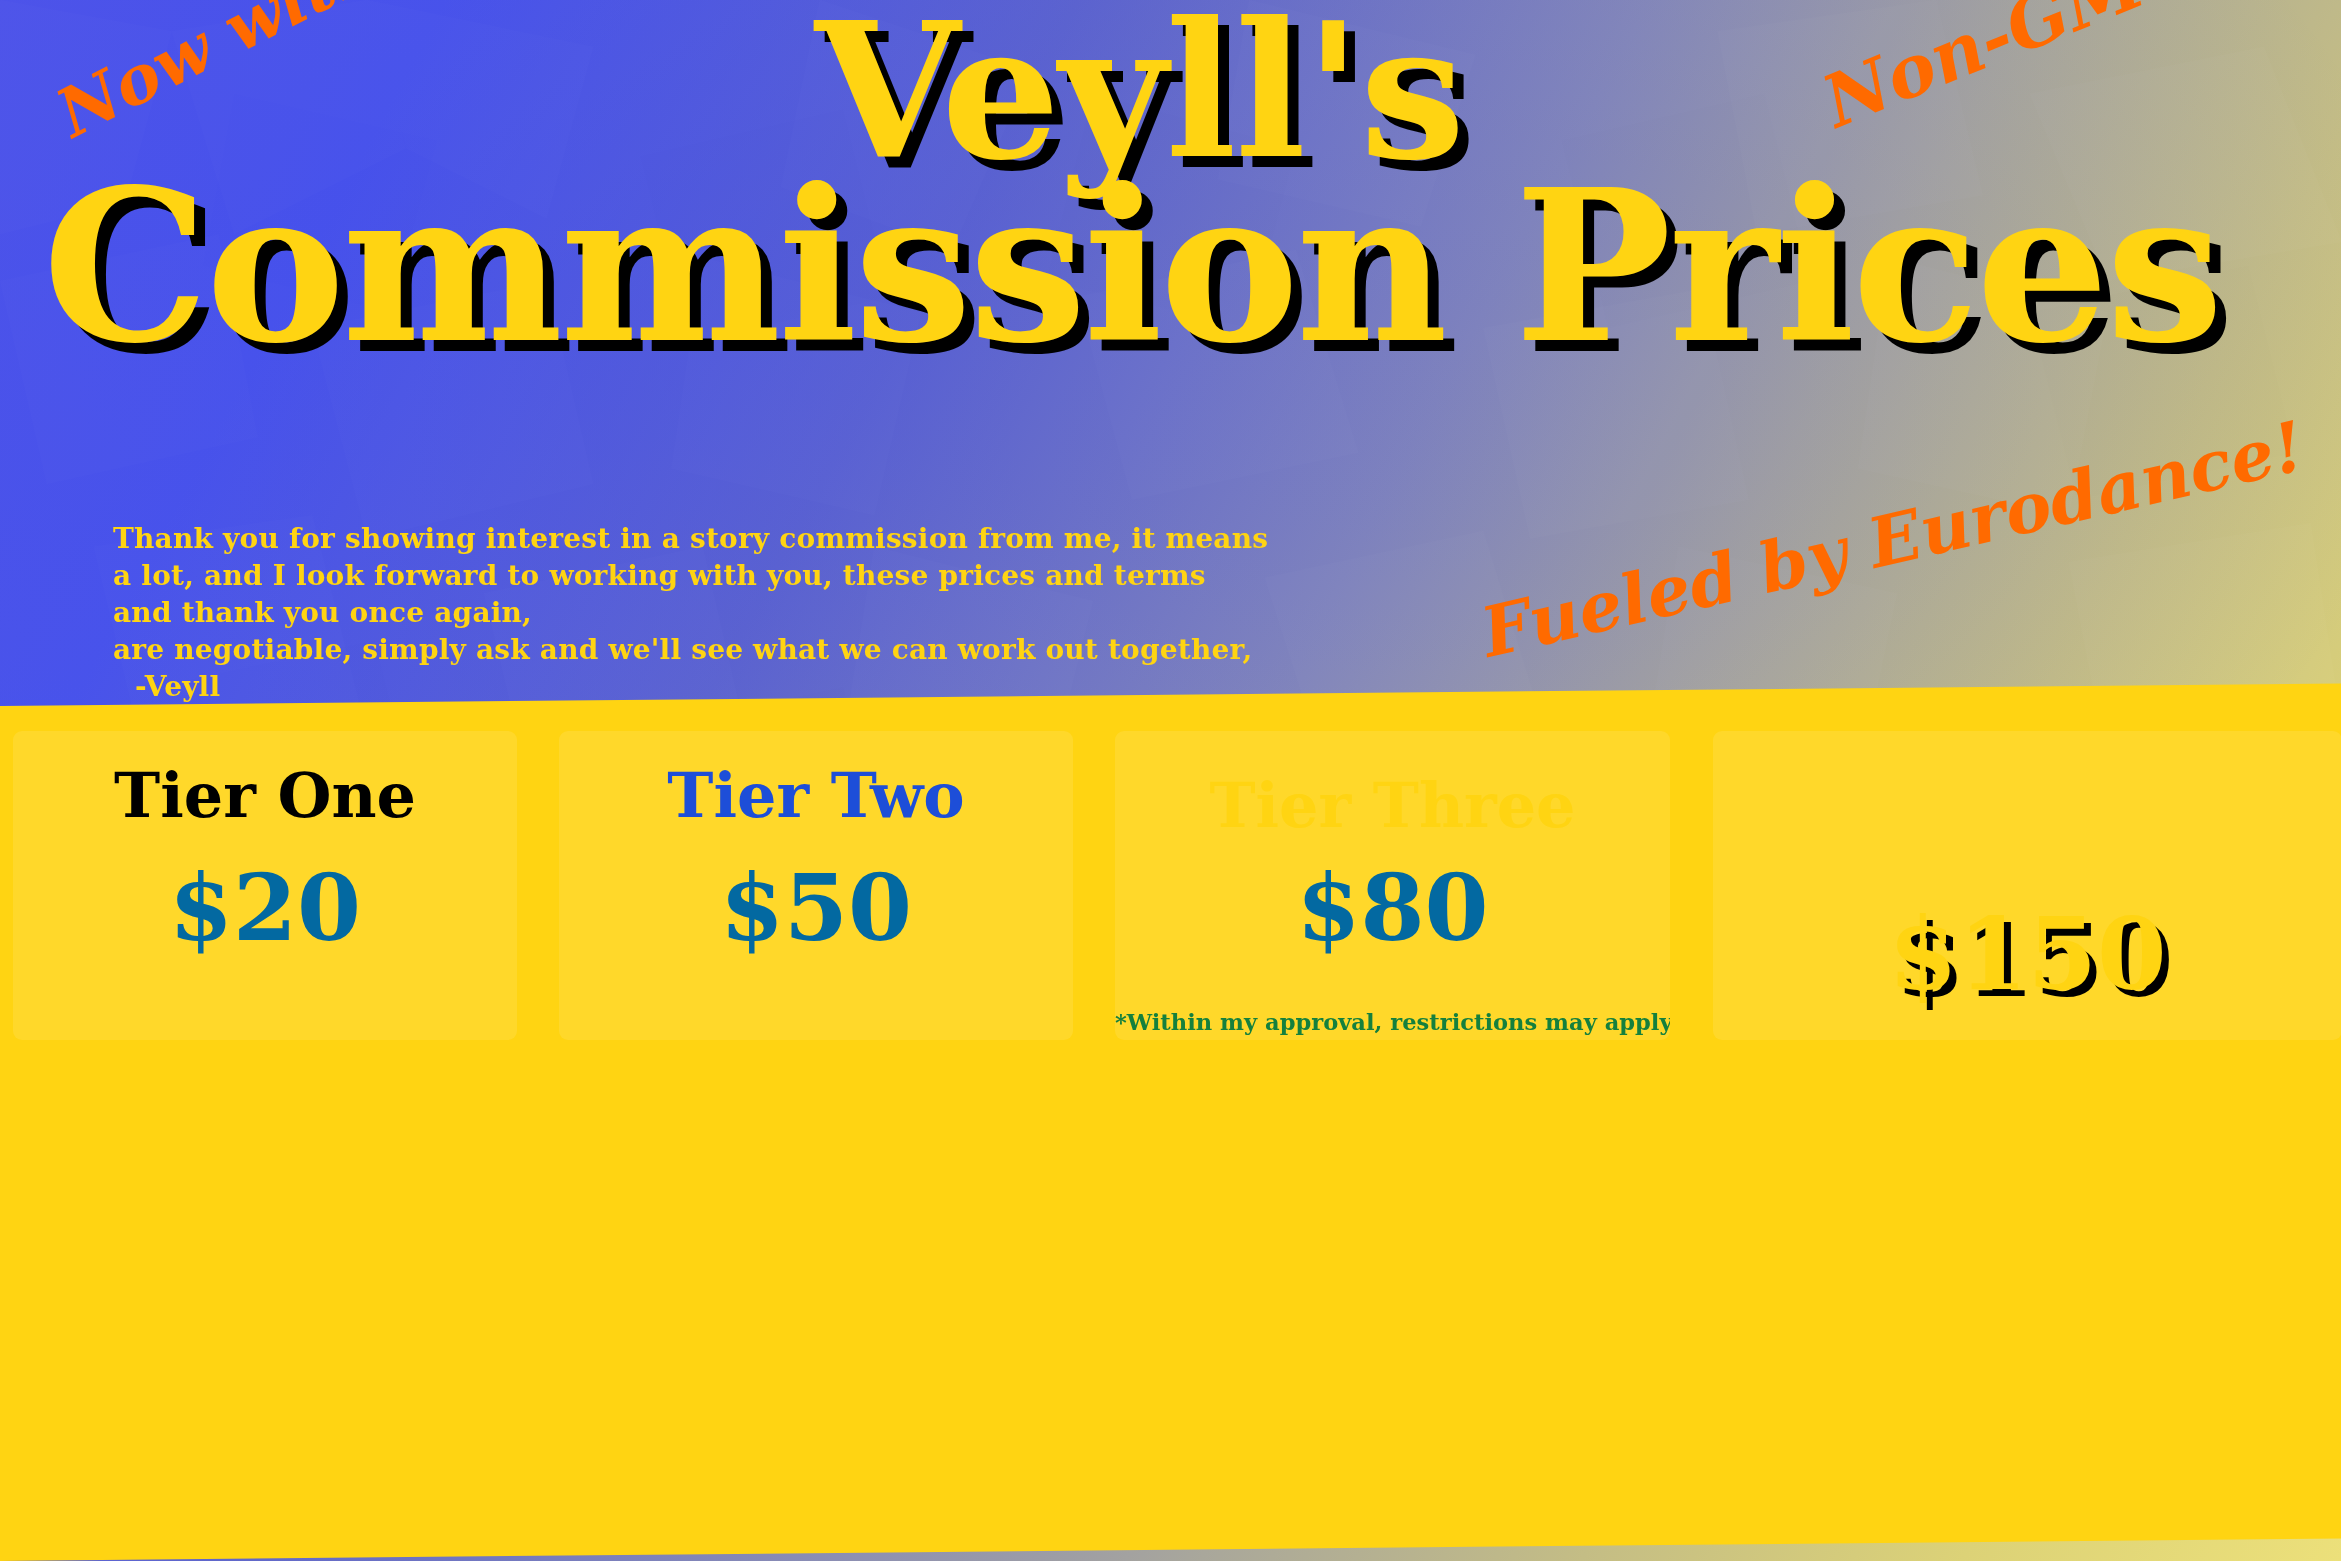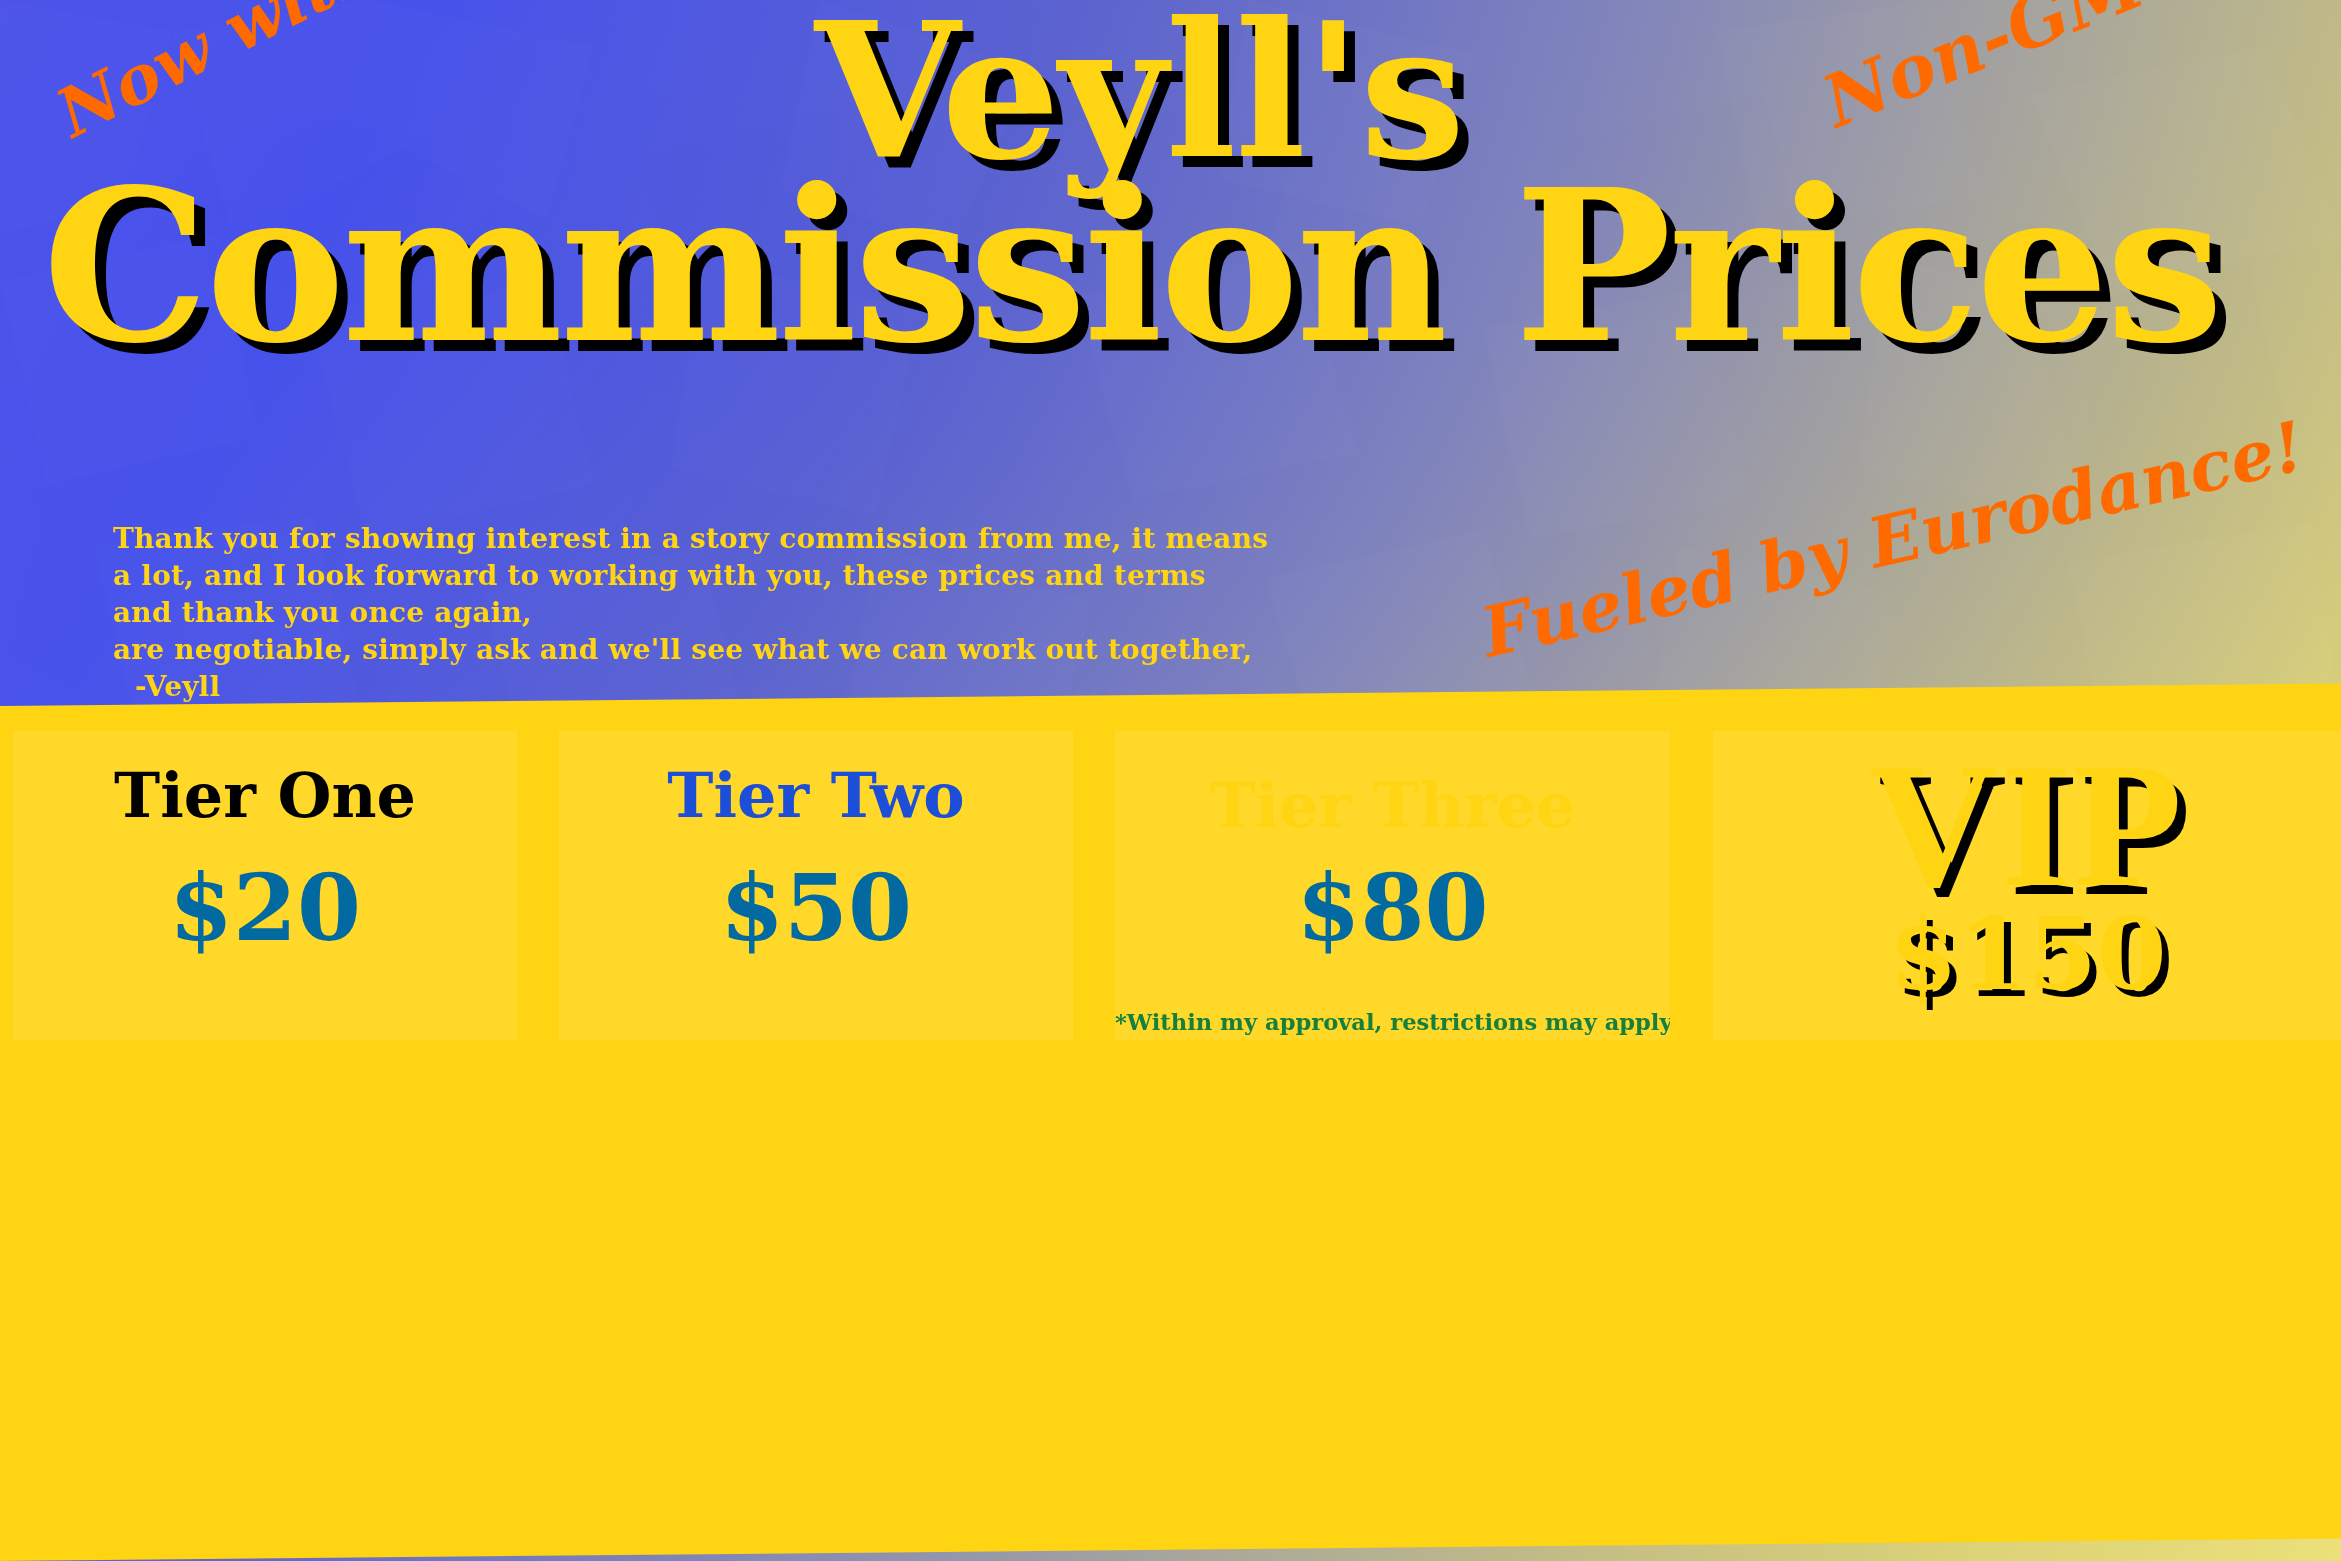--- a/index.html
+++ b/index.html
@@ -71,20 +71,21 @@
     position:absolute;left:0;top:706px;width:2342px;height:855px;
     background:#FFD412;
     transform:skewY(-0.55deg);transform-origin:left top;
   }
   #grid .inner{transform:skewY(0.55deg);transform-origin:left top;}
 
   .col{position:absolute;top:0;bottom:0;}
   .cell{
     position:absolute;left:13px;right:0;overflow:hidden;
     background:rgba(255,255,255,0.10);
+    border-radius:9px;
   }
   .cell.head{top:25px;height:309px;}
   .cell.body{top:361px;bottom:-7.8px;}
 
   
   .c1{left:0;width:517px;}
   .c2{left:546px;width:527px;}
   .c3{left:1102px;width:568px;}
   .c4{left:1700px;width:642px;}
 
@@ -238,21 +239,20 @@
         <div class="tier-price">$80</div>
         <div class="footnote">*Within my approval, restrictions may apply</div>
       </div>
       <div class="cell body">
         
       </div>
     </div>
 
     <div class="col c4">
       <div class="cell head">
-        <div class="vip-name">VIP</div>
         <div class="vip-price">$150</div>
       </div>
       <div class="cell body">
         
       </div>
     </div>
 
    </div>
   </div>
 

